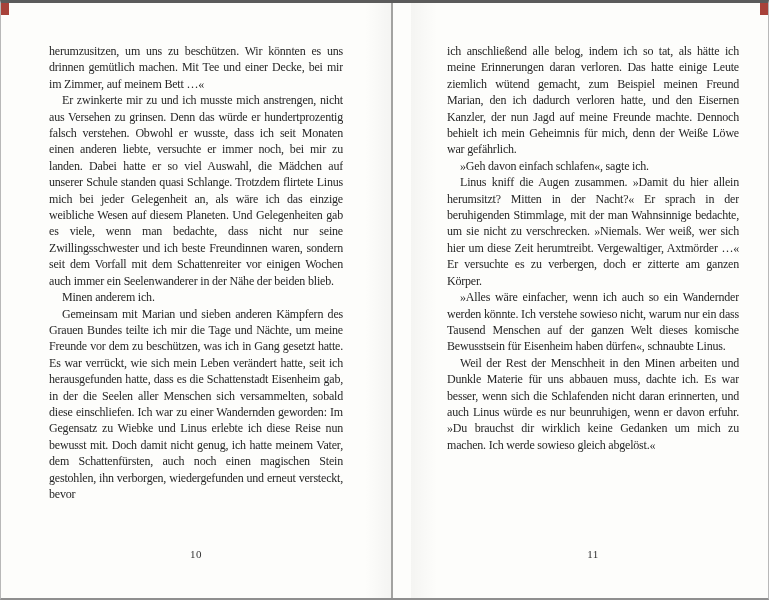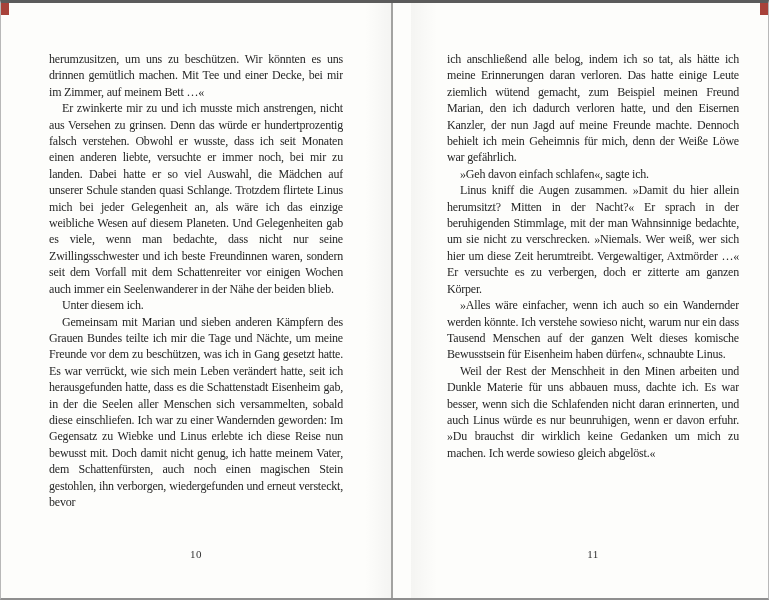--- a/index.html
+++ b/index.html
@@ -56,21 +56,21 @@
     position: absolute;
     left: 390px;
     top: 0;
     width: 2px;
     height: 100%;
     background: #a3a3a1;
     z-index: 2;
   }
   .page-text {
     position: absolute;
-    top: 48px;
+    top: 40px;
     color: #262626;
     font-size: 12px;
     line-height: 16.4px;
     letter-spacing: -0.2px;
     text-align: justify;
     -webkit-hyphens: auto;
     hyphens: auto;
     max-height: 494px;
     overflow: hidden;
   }
@@ -94,21 +94,21 @@
 
 <div class="spread">
 
   <div class="corner-mark tl"></div>
   <div class="corner-mark tr"></div>
 
   <div class="page page-left">
     <div class="page-text">
       <p class="noindent">herumzusitzen, um uns zu beschützen. Wir könnten es uns drinnen gemütlich machen. Mit Tee und einer Decke, bei mir im Zimmer, auf meinem Bett …«</p>
       <p>Er zwinkerte mir zu und ich musste mich anstrengen, nicht aus Versehen zu grinsen. Denn das würde er hundertprozentig falsch verstehen. Obwohl er wusste, dass ich seit Monaten einen anderen liebte, versuchte er immer noch, bei mir zu landen. Dabei hatte er so viel Auswahl, die Mädchen auf unserer Schule standen quasi Schlange. Trotzdem flirtete Linus mich bei jeder Gelegenheit an, als wäre ich das einzige weibliche Wesen auf diesem Planeten. Und Gelegenheiten gab es viele, wenn man bedachte, dass nicht nur seine Zwillingsschwester und ich beste Freundinnen waren, sondern seit dem Vorfall mit dem Schattenreiter vor einigen Wochen auch immer ein Seelenwanderer in der Nähe der beiden blieb.</p>
-      <p>Unter diesem ich.</p>
+      <p>Minen anderem ich.</p>
       <p>Gemeinsam mit Marian und sieben anderen Kämpfern des Grauen Bundes teilte ich mir die Tage und Nächte, um meine Freunde vor dem zu beschützen, was ich in Gang gesetzt hatte. Es war verrückt, wie sich mein Leben verändert hatte, seit ich herausgefunden hatte, dass es die Schattenstadt Eisenheim gab, in der die Seelen aller Menschen sich versammelten, sobald diese einschliefen. Ich war zu einer Wandernden geworden: Im Gegensatz zu Wiebke und Linus erlebte ich diese Reise nun bewusst mit. Doch damit nicht genug, ich hatte meinem Vater, dem Schattenfürsten, auch noch einen magischen Stein gestohlen, ihn verborgen, wiedergefunden und erneut versteckt, bevor</p>
     </div>
     <div class="page-number">10</div>
   </div>
 
   <div class="gutter-divider"></div>
 
   <div class="page page-right">
     <div class="page-text">
       <p class="noindent">ich anschließend alle belog, indem ich so tat, als hätte ich meine Erinnerungen daran verloren. Das hatte einige Leute ziemlich wütend gemacht, zum Beispiel meinen Freund Marian, den ich dadurch verloren hatte, und den Eisernen Kanzler, der nun Jagd auf meine Freunde machte. Dennoch behielt ich mein Geheimnis für mich, denn der Weiße Löwe war gefährlich.</p>

